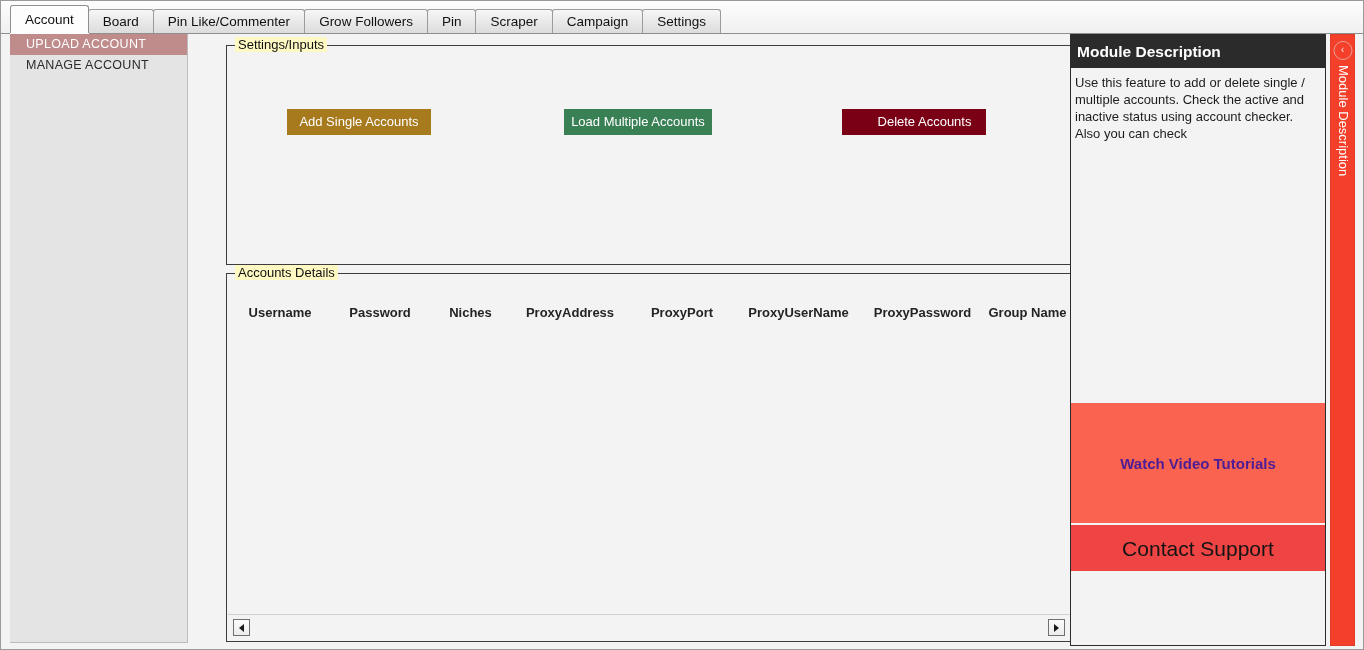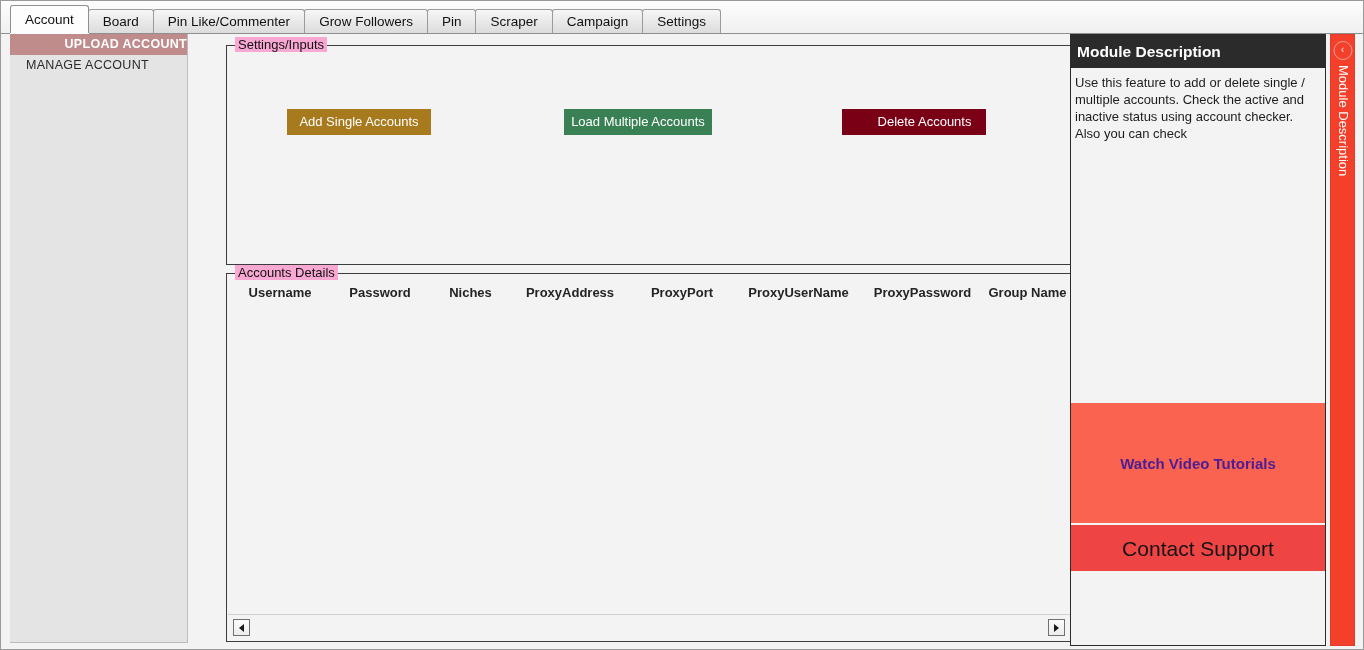--- a/index.html
+++ b/index.html
@@ -81,43 +81,42 @@
     padding-left: 16px;
     font-size: 12.5px;
     letter-spacing: 0.3px;
     color: #2a2a2a;
     cursor: default;
     white-space: nowrap;
   }
   .side-item.selected {
     background: #bf8b8b;
     color: #ffffff;
-    font-weight: bold;
-    text-align: right;
+    font-weight: normal;
   }
 
   
   #main {
     position: absolute;
     left: 187px; top: 33px;
     width: 881px;
     height: 617px;
   }
 
   .groupbox {
     position: absolute;
     border: 1px solid #3c3c3c;
     background: #f3f3f3;
     box-sizing: border-box;
   }
   .gb-title {
     position: absolute;
     top: -9px;
     left: 8px;
-    background: #f9a8d4;
+    background: #fef9c3;
     padding: 0 3px;
     font-size: 13px;
     color: #101010;
     white-space: nowrap;
   }
 
   #gb-settings {
     left: 38px; top: 11px;
     width: 845px; height: 220px;
   }
@@ -140,25 +139,25 @@
     font-family: "Liberation Sans", sans-serif;
     white-space: nowrap;
   }
   #btn-add    { left: 60px;  width: 144px; background: #a87a1e; }
   #btn-load   { left: 337px; width: 148px; background: #3a8055; }
   #btn-delete { left: 615px; width: 144px; background: #7a0015; padding-left: 21px; }
 
   
   #grid-header {
     position: absolute;
-    left: 1px; top: 4px;
+    left: 1px; top: 18px;
     width: 842px;
     height: 28px;
     display: flex;
-    align-items: center;
+    align-items: flex-end;
     overflow: hidden;
   }
   .col-head {
     font-size: 13px;
     font-weight: bold;
     color: #242424;
     text-align: center;
     white-space: nowrap;
     flex: 0 0 auto;
     box-sizing: border-box;

